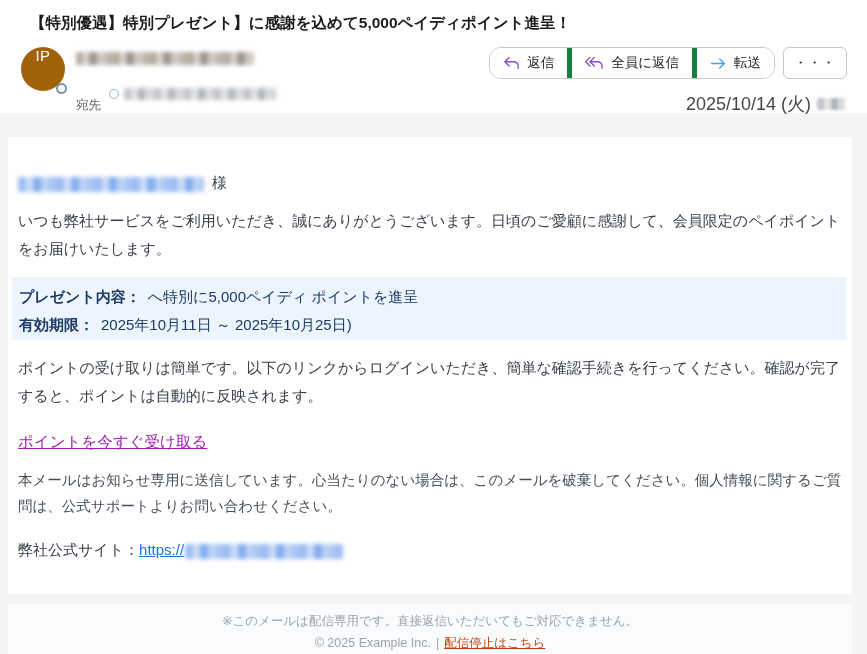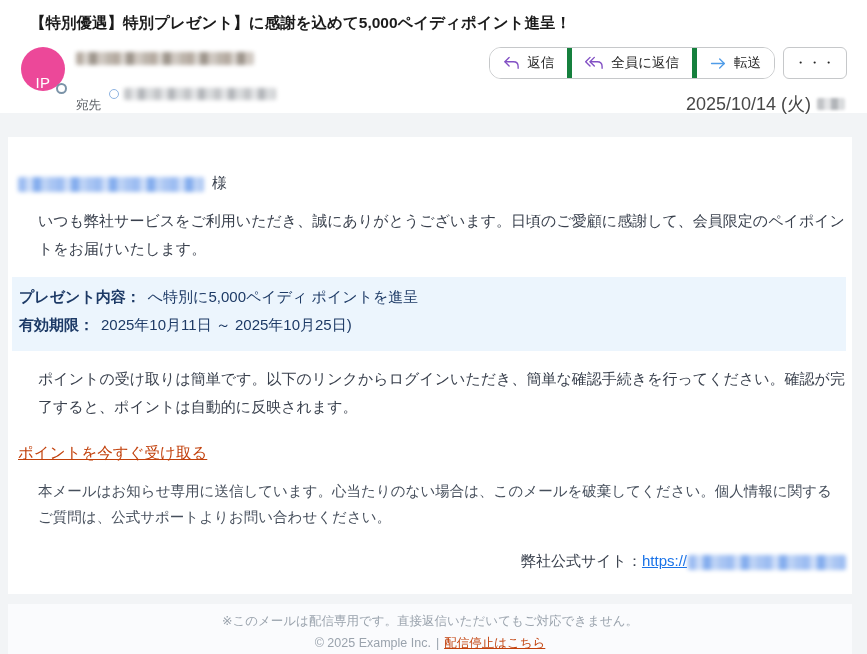--- a/index.html
+++ b/index.html
@@ -16,22 +16,22 @@
   .msg-header { background:#ffffff; height:113px; flex:0 0 auto; }
   .subject {
     padding:13px 30px 0 30px;
     font-size:15.5px; font-weight:700; color:#1b1b1b;
     white-space:nowrap; overflow:hidden;
   }
   .header-row { display:flex; align-items:flex-start; padding:13px 20px 0 21px; }
   .avatar-wrap { position:relative; width:44px; height:44px; flex:0 0 auto; cursor:pointer; }
   .avatar-circle {
     width:44px; height:44px; border-radius:50%;
-    background:#ec4899; color:#ffffff;
-    display:flex; align-items:flex-end; justify-content:center;
+    background:#a16207; color:#ffffff;
+    display:flex; align-items:flex-start; justify-content:center;
     font-size:15px; letter-spacing:.5px;
   }
   .presence {
     position:absolute; right:-2px; bottom:-3px;
     width:11px; height:11px; border-radius:50%;
     background:#ffffff; border:2px solid #7b93a8;
   }
   .sender-col { margin-left:11px; padding-top:2px; min-width:0; }
   .to-row { display:flex; align-items:center; margin-top:8px; }
   .to-label { font-size:12.5px; color:#5f6368; margin-right:8px;margin-top:24px; }
@@ -76,31 +76,31 @@
   .band2 { height:10px; flex:0 0 auto; }
   .card {
     background:#ffffff; margin:0 15px 0 8px; flex:0 0 auto;
     height:457px; padding:10px 6px 0 4px; overflow:hidden;
   }
   .card h1 {
     font-size:17.5px; font-weight:700; color:#1e2430;
     padding-left:6px; line-height:24px;
   }
   .greeting { margin-top:26px; padding-left:6px; font-size:15px; color:#39404d; line-height:20px; }
-  .para { margin-top:14px; padding-left:6px; font-size:15px; line-height:28px; color:#39404d;margin-left:20px; }
+  .para { margin-top:14px; padding-left:6px; font-size:15px; line-height:28px; color:#39404d; }
   .para.small { font-size:14.5px; line-height:26px; color:#464f5c; }
   .offer-box {
-    margin-top:14px; background:#ecf5fd; padding:6px 4px 12px 7px;
+    margin-top:14px; background:#ecf5fd; padding:6px 4px 1px 7px;
     color:#1d3a66;
   }
   .offer-line { font-size:15px; line-height:28px; }
   .offer-label { font-weight:700; margin-right:7px; }
   .cta { margin-top:22px; padding-left:6px; }
-  .cta a { font-size:15.5px; color:#c2410c; text-decoration:underline; }
-  .site-line { margin-top:22px; padding-left:6px; font-size:15px; color:#39404d;text-align:right; }
+  .cta a { font-size:15.5px; color:#a21caf; text-decoration:underline; }
+  .site-line { margin-top:22px; padding-left:6px; font-size:15px; color:#39404d; }
   .site-line a { color:#1a73e8; text-decoration:underline; }
 
   
   .mail-footer {
     background:#fafbfd; margin:0 15px 0 8px; flex:1 1 auto;
     text-align:center; padding-top:9px;
     font-size:12.5px; color:#9aa3ad; line-height:17px;
   }
   .footer-line2 { margin-top:5px; }
   .footer-line2 .sep { margin:0 5px; color:#9aa3ad; }

